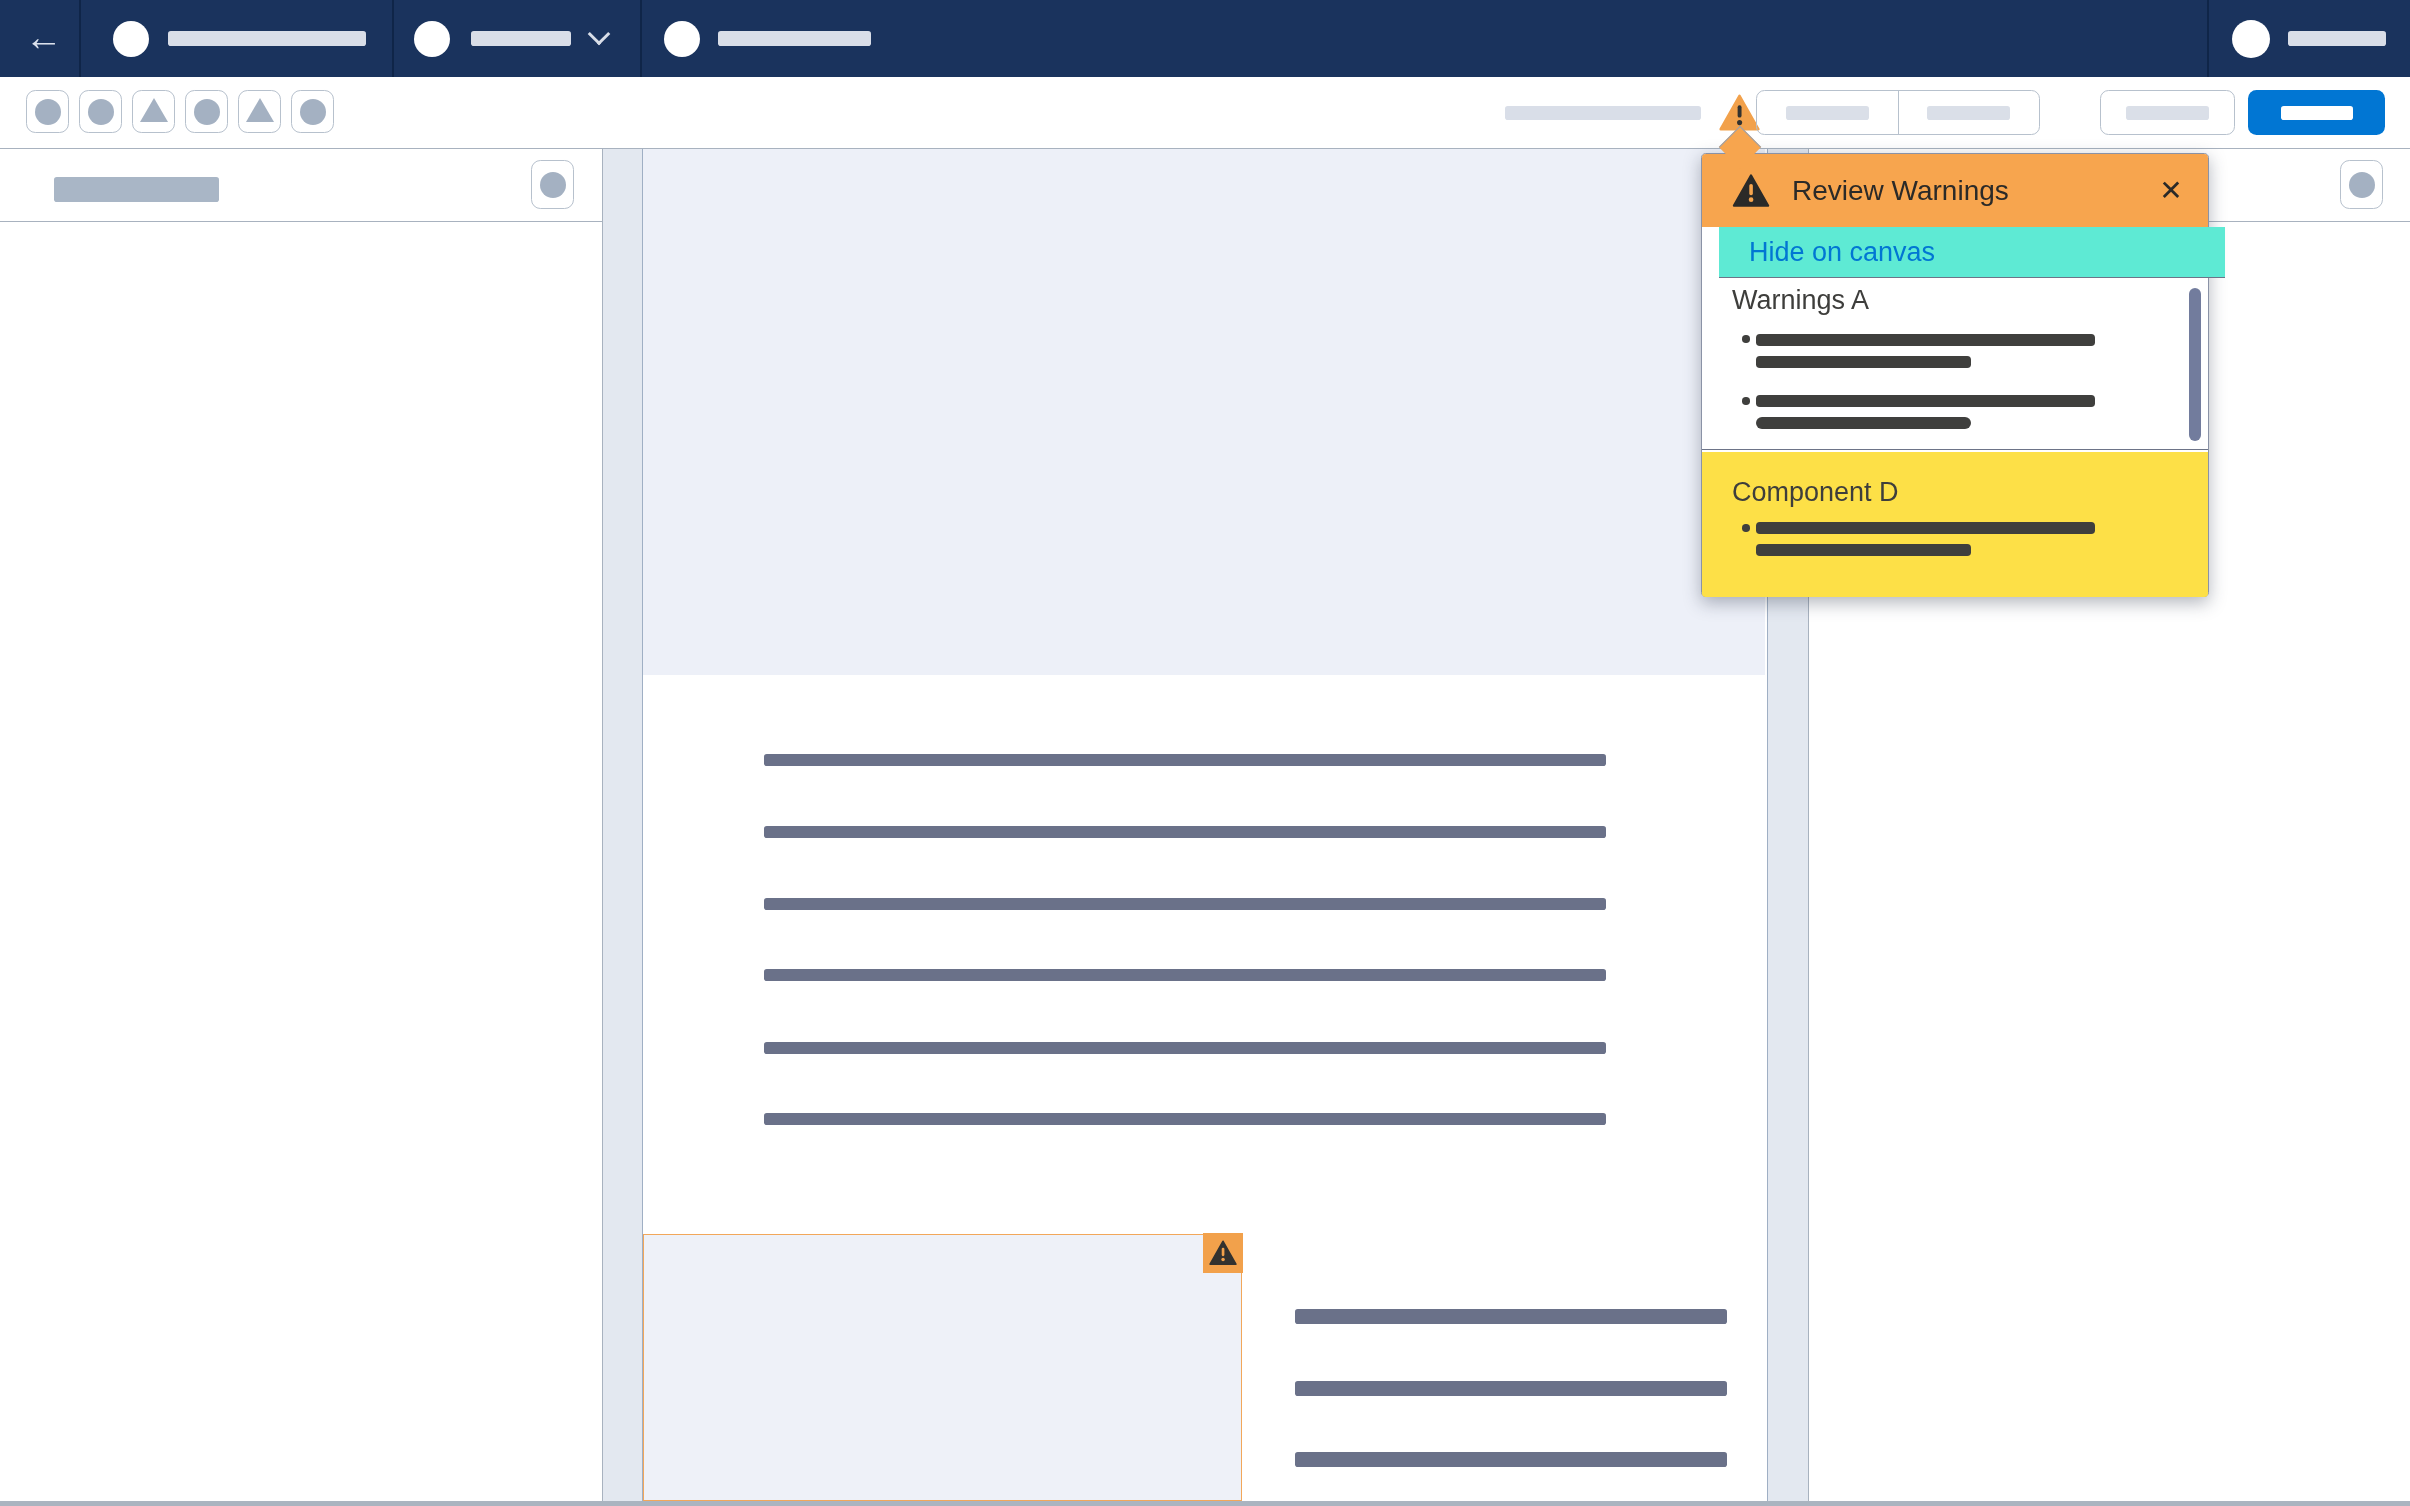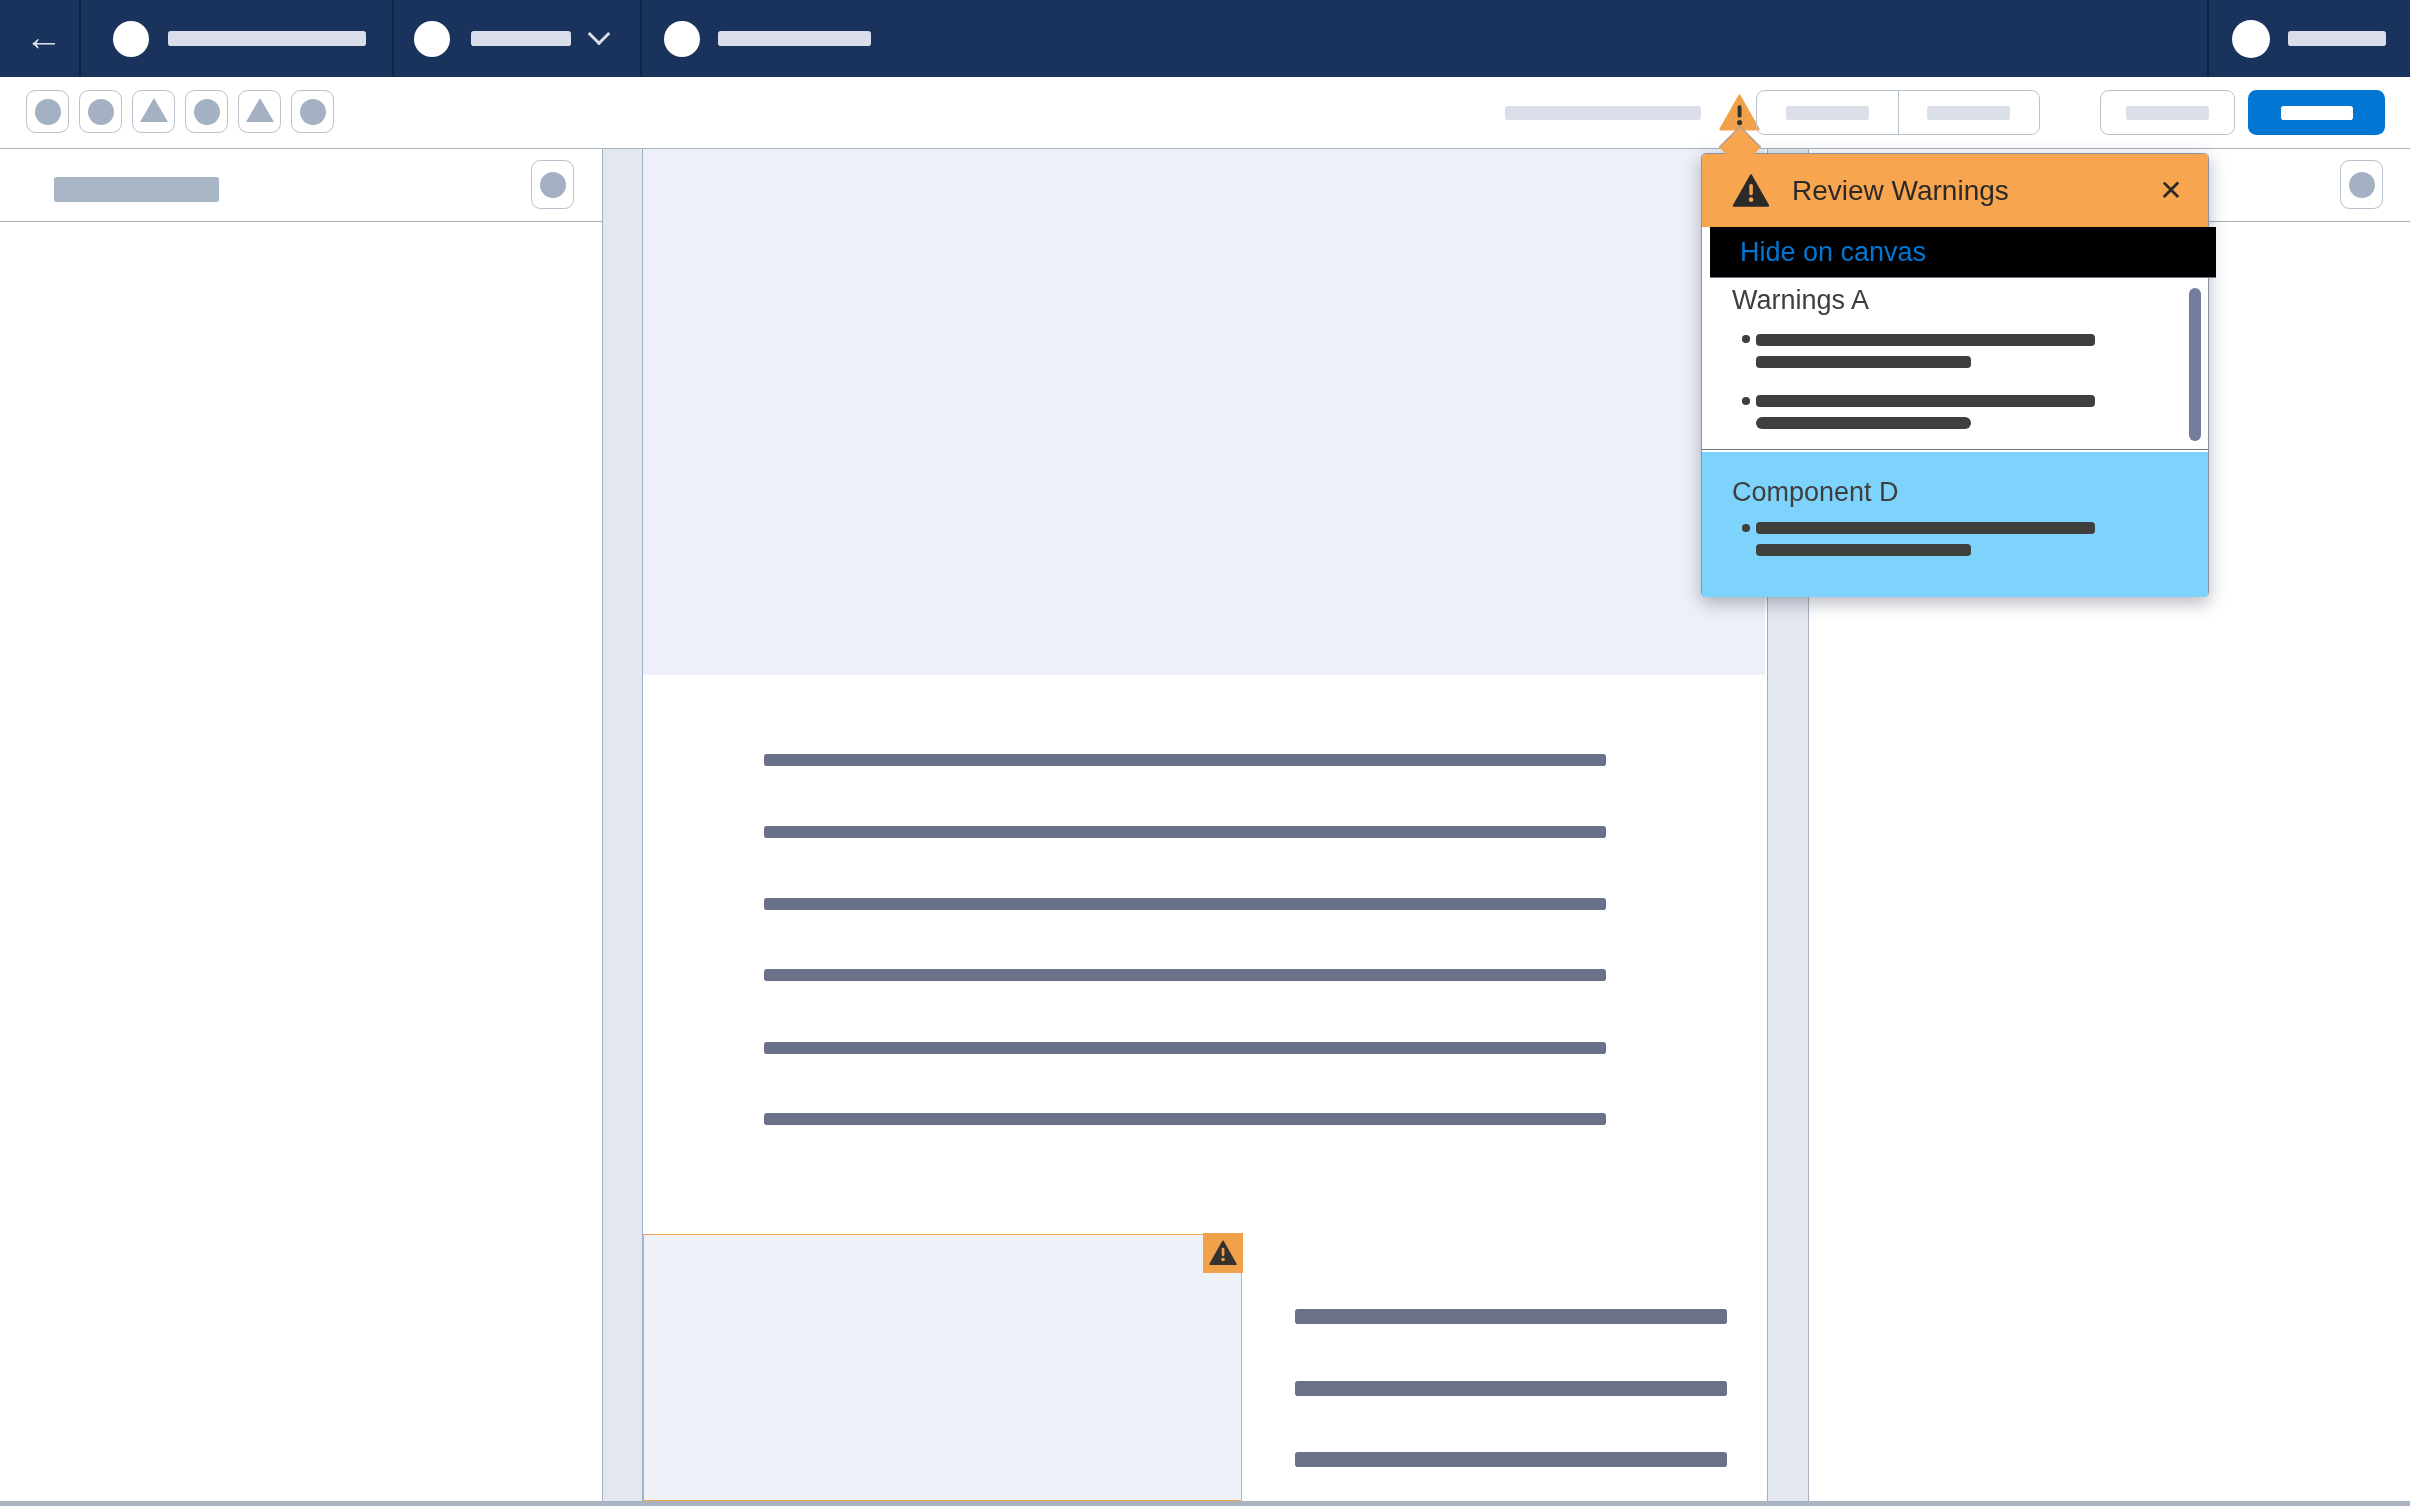--- a/index.html
+++ b/index.html
@@ -64,26 +64,26 @@
   
   .popover { left:1701px; top:153px; width:508px; height:444px; background:#ffffff;
              border:0.9px solid #8a92a6; border-radius:4.7px; box-shadow:0 5.6px 17px rgba(40,48,70,.35); z-index:20; }
   .nub { left:1725px; top:132px; width:30px; height:30px; background:#f7a54e;
          border-top:1.9px solid #98a0ae; border-left:1.9px solid #98a0ae; transform:rotate(45deg); z-index:21; }
   .pop-header { position:absolute; left:0; top:0; width:100%; height:73px; background:#f7a54e;
                 border-radius:3.8px 3.8px 0 0; display:flex; align-items:center; }
   .pop-title { margin-left:90px; font-size:28px; color:#2b2a28; }
   .pop-close { position:absolute; right:17px; top:17px; width:40px; height:40px; border:none; background:transparent;
                font-size:28px; color:#2b2a28; cursor:pointer; line-height:40px; text-align:center; }
-  .pop-hide-row { position:absolute; left:8px; top:73px; width:100%; height:51px; background:#000000;
+  .pop-hide-row { position:absolute; left:17px; top:73px; width:100%; height:51px; background:#5eead4;
                   border-bottom:1.9px solid #6d7488; }
   .pop-hide-link { position:absolute; left:30px; top:10.4px; font-size:27px; color:#0176d3; text-decoration:none; cursor:pointer; }
   .pop-section { position:absolute; left:0; width:100%; overflow:hidden; }
   .sec-a { top:125px; height:171px; background:#ffffff; border-bottom:1.9px solid #6d7488; }
-  .sec-d { top:298px; height:145px; background:#7dd3fc; border-radius:0 0 3.8px 3.8px; }
+  .sec-d { top:298px; height:145px; background:#fde047; border-radius:0 0 3.8px 3.8px; }
   .sec-title { position:absolute; left:30px; font-size:27px; color:#3e3e3c; }
   .bullet-dot { position:absolute; left:40px; width:7.5px; height:7.5px; border-radius:50%; background:#3f3f3d; }
   .bullet-bar { position:absolute; left:54px; height:12.2px; background:#3f3f3d; border-radius:3.8px; }
   .w-long { width:339px; } .w-short { width:215px; }
   .pop-scrollbar { position:absolute; right:6.6px; top:8.5px; width:12.2px; height:153px; background:#727c9d; border-radius:6.6px; cursor:pointer; }
 
   .warn-svg { display:block; }
 </style>
 </head>
 <body>

